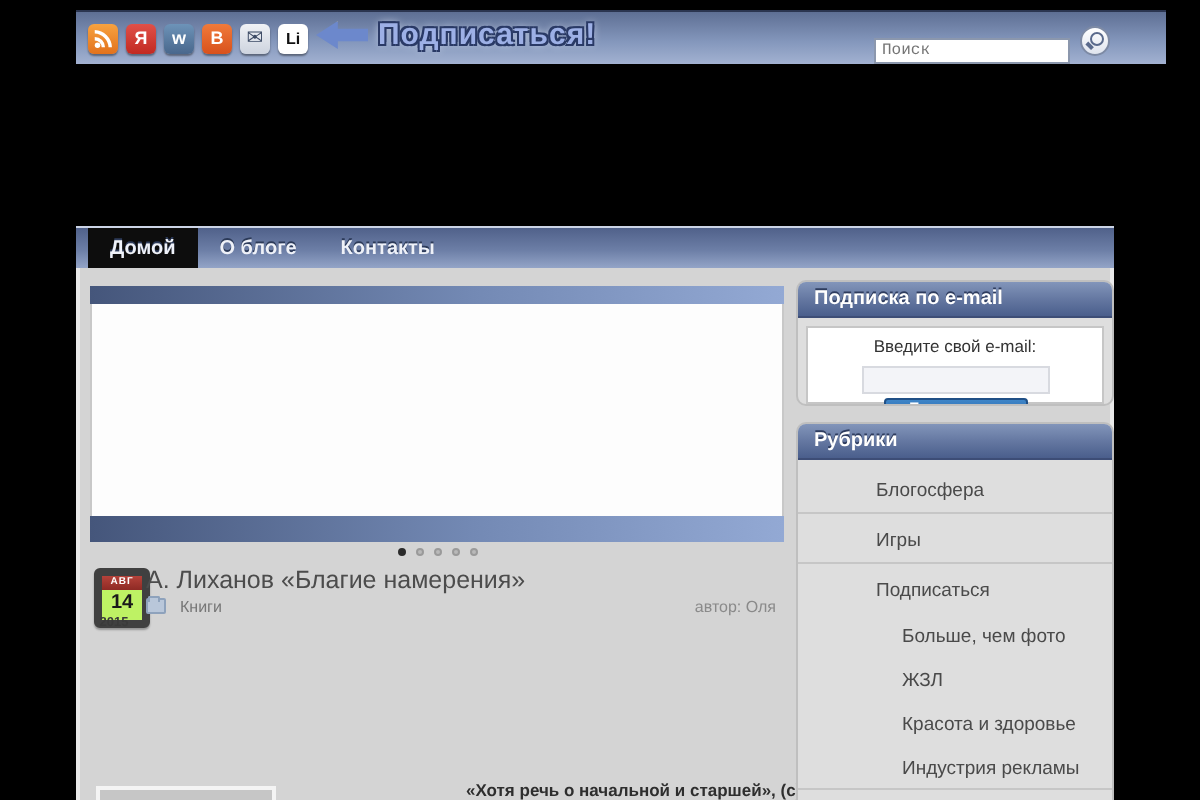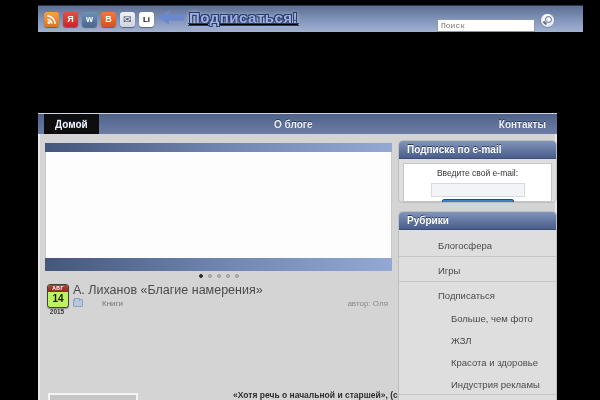--- a/index.html
+++ b/index.html
@@ -18,21 +18,21 @@
     width:15px;height:15px;border-radius:3px;display:flex;align-items:center;justify-content:center;
     font-size:9px;font-weight:bold;color:#fff;box-shadow:0 1px 1px rgba(0,0,0,.4);
     line-height:1;
   }
   .sicon.rss{background:linear-gradient(180deg,#f7a23f,#e2721d);}
   .sicon.ya{background:linear-gradient(180deg,#e05048,#c22a22);}
   .sicon.vk{background:linear-gradient(180deg,#6d93b8,#49678c);}
   .sicon.bb{background:linear-gradient(180deg,#f07a3a,#d8511c);}
   .sicon.mail{background:linear-gradient(180deg,#f0f2f6,#cdd3de);color:#3c4a64;font-size:10px;}
   .sicon.li{background:#fff;color:#111;font-size:8px;}
-  .subscribe-wrap{position:absolute;left:120px;top:3px;display:flex;align-items:center;gap:5px;cursor:pointer;text-decoration:underline;}
+  .subscribe-wrap{position:absolute;left:120px;top:3px;display:flex;align-items:center;gap:5px;cursor:pointer;}
   .arrow-left{
     width:26px;height:14px;background:#6c88cc;
     clip-path:polygon(0 50%,42% 0,42% 28%,100% 28%,100% 72%,42% 72%,42% 100%);
     filter:drop-shadow(0 0 1px #ffffff) drop-shadow(0 0 1px #24345e);
   }
   .subscribe-text{
     font-size:15px;font-weight:bold;letter-spacing:.5px;color:#9db0e6;
     text-shadow:-1px -1px 0 #2a3a66,1px -1px 0 #2a3a66,-1px 1px 0 #2a3a66,1px 1px 0 #2a3a66,0 0 4px #e8eeff;
   }
   .search-box{position:absolute;right:48px;top:8px;width:98px;height:13px;}
@@ -44,23 +44,23 @@
     position:absolute;right:28px;top:7px;width:15px;height:15px;border-radius:50%;
     background:linear-gradient(180deg,#fff,#dfe4ee);border:1px solid #7d8aa4;
     display:flex;align-items:center;justify-content:center;cursor:pointer;box-sizing:border-box;
   }
   .mag{width:5px;height:5px;border:1.5px solid #5a6a8c;border-radius:50%;position:relative;margin:-2px -2px 0 0;}
   .mag::after{content:"";position:absolute;left:-3px;top:5px;width:4px;height:1.5px;background:#5a6a8c;transform:rotate(45deg);}
   
   .banner{position:absolute;left:38px;top:32px;width:545px;height:81px;background:#000;}
   
   .navbar{
-    position:absolute;left:38px;top:113px;width:519px;height:38px;
+    position:absolute;left:38px;top:113px;width:519px;height:21px;
     background:linear-gradient(180deg,#50618a 0%,#6c7ea6 55%,#93a4c7 100%);
-    border-top:1px solid #ccd4e6;display:flex;align-items:stretch;padding-left:6px;box-sizing:border-box;justify-content:space-between;
+    border-top:1px solid #ccd4e6;display:flex;align-items:stretch;padding-left:6px;box-sizing:border-box;
   }
   .nav-item{
     font-size:10px;font-weight:bold;color:#eef1f8;text-shadow:0 -1px 0 #2c3a58;
     line-height:21px;padding:0 11px;text-decoration:none;cursor:pointer;
   }
   .nav-item.active{background:#0d0d0d;}
   
   .content{
     position:absolute;left:38px;top:134px;width:519px;height:266px;background:#d4d4d4;
     box-shadow:inset 2px 0 0 #e9e9e9,inset -2px 0 0 #e9e9e9;
@@ -73,28 +73,28 @@
   .slider-topbar{top:9px;height:9px;}
   .slider-bottombar{top:124px;height:13px;}
   .slider-body{
     position:absolute;left:0;top:18px;width:347px;height:106px;background:#fdfdfd;
     border-left:1px solid #c8c8c8;border-right:1px solid #c8c8c8;box-sizing:border-box;
   }
   .dots{position:absolute;left:0;top:140px;width:347px;display:flex;justify-content:center;gap:5px;}
   .dot{width:4px;height:4px;border-radius:50%;background:#b9b9b9;border:1px solid #9a9a9a;box-sizing:border-box;cursor:pointer;}
   .dot.active{background:#2b2b2b;border-color:#2b2b2b;}
   
-  .cal{position:absolute;left:2px;top:150px;width:20px;height:22px;background:#bef264;border:1px solid #404040;
+  .cal{position:absolute;left:2px;top:150px;width:20px;height:22px;background:#bef264;border:4px solid #404040;
        border-radius:3px;overflow:hidden;box-shadow:0 1px 1px rgba(0,0,0,.3);}
   .cal-month{height:7px;background:linear-gradient(180deg,#b5423a,#8e2a24);color:#fff;font-size:5px;
        text-align:center;line-height:7px;font-weight:bold;letter-spacing:.5px;}
   .cal-day{font-size:10px;font-weight:bold;color:#1a1a1a;text-align:center;line-height:14px;}
   .cal-year{position:absolute;left:2px;top:174px;width:20px;text-align:center;font-size:6.5px;font-weight:bold;color:#3a3a3a;}
   .post-title{position:absolute;left:28px;top:149px;font-size:12.5px;color:#4c4c4c;cursor:pointer;white-space:nowrap;}
-  .post-meta{position:absolute;left:28px;top:165px;display:flex;align-items:flex-start;gap:19px;}
+  .post-meta{position:absolute;left:28px;top:165px;display:flex;align-items:flex-start;gap:7px;}
   .folder-ic{width:8px;height:6px;background:#b9c7da;border:1px solid #8ea2bc;border-radius:1px;position:relative;}
   .folder-ic::before{content:"";position:absolute;left:0;top:-2px;width:4px;height:2px;background:#b9c7da;border:1px solid #8ea2bc;border-bottom:none;border-radius:1px 1px 0 0;}
   .cat-link{font-size:8px;color:#777;text-decoration:none;cursor:pointer;}
   .post-author{position:absolute;right:4px;top:165px;font-size:8px;color:#8a8a8a;}
   .post-quote{position:absolute;left:188px;top:256px;font-size:8.5px;font-weight:bold;color:#2e2e2e;white-space:nowrap;}
   .post-img{position:absolute;left:3px;top:259px;width:86px;height:30px;border:2px solid #f4f4f4;background:#c6c6c6;}
   
   .sidebar{position:absolute;left:360px;top:0;width:159px;}
   .widget{border:1px solid #bfbfbf;border-radius:5px;background:#dedede;margin-bottom:8px;overflow:hidden;}
   .w-sub{margin-top:6px;height:61px;}

